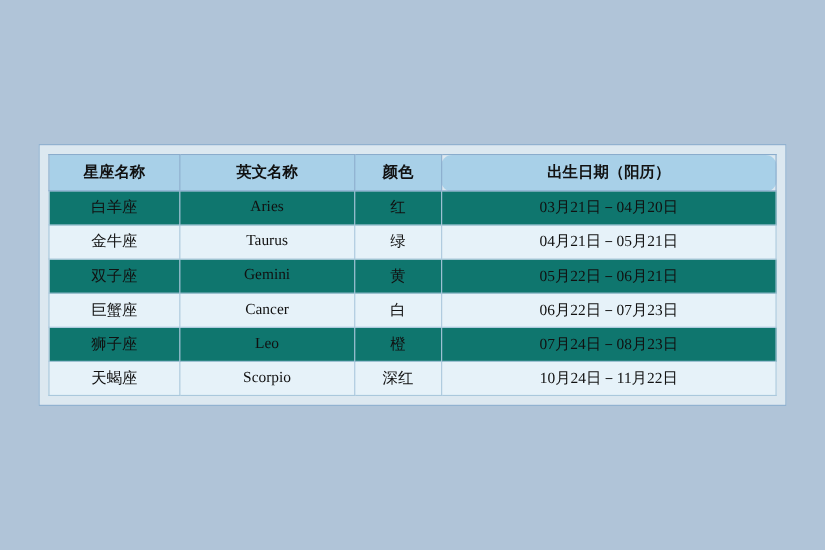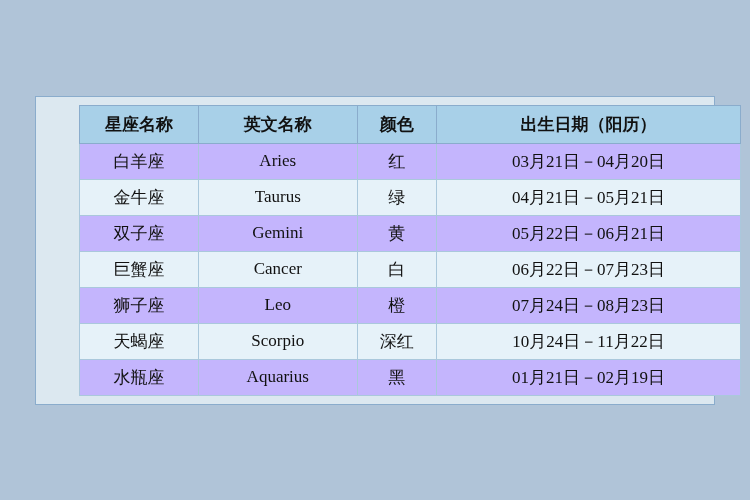--- a/index.html
+++ b/index.html
@@ -21,55 +21,54 @@
     .table-container {
       background-color: #dce8f0;
       border: 1px solid #8aaccc;
       padding: 8px;
       width: 680px;
     }
 
     table {
       width: 100%;
       border-collapse: collapse;
-      font-size: 17px;
-      margin-left: 35px;
+      font-size: 14px;
     }
 
     thead tr {
       background-color: #a8d0e8;
     }
 
     thead th {
       border: 1px solid #8aaccc;
       padding: 7px 10px;
       text-align: center;
       font-weight: bold;
       color: #111;
     }
 
     tbody tr {
-      background-color: #c4b5fd;
+      background-color: #0f766e;
     }
 
     tbody tr:nth-child(even) {
       background-color: #e6f2f9;
     }
 
     tbody td {
       border: 1px solid #aac8dc;
       padding: 6px 10px;
       text-align: center;
       color: #111;
     }
 
     .col-chinese { width: 18%; }
     .col-english { width: 24%; }
     .col-color   { width: 12%; }
-    .col-date    { width: 46%; }
+    .col-date    { width: 46%; border-radius: 10px; }
   </style>
 </head>
 <body>
 
 <div class="table-container">
   <table>
     <thead>
       <tr>
         <th class="col-chinese">星座名称</th>
         <th class="col-english">英文名称</th>
@@ -107,21 +106,15 @@
           <td>Leo</td>
           <td>橙</td>
           <td>07月24日－08月23日</td>
         </tr>
         <tr>
           <td>天蝎座</td>
           <td>Scorpio</td>
           <td>深红</td>
           <td>10月24日－11月22日</td>
         </tr>
-        <tr>
-          <td>水瓶座</td>
-          <td>Aquarius</td>
-          <td>黑</td>
-          <td>01月21日－02月19日</td>
-        </tr>
       </tbody>
   </table>
 </div>
 
 </body></html>

